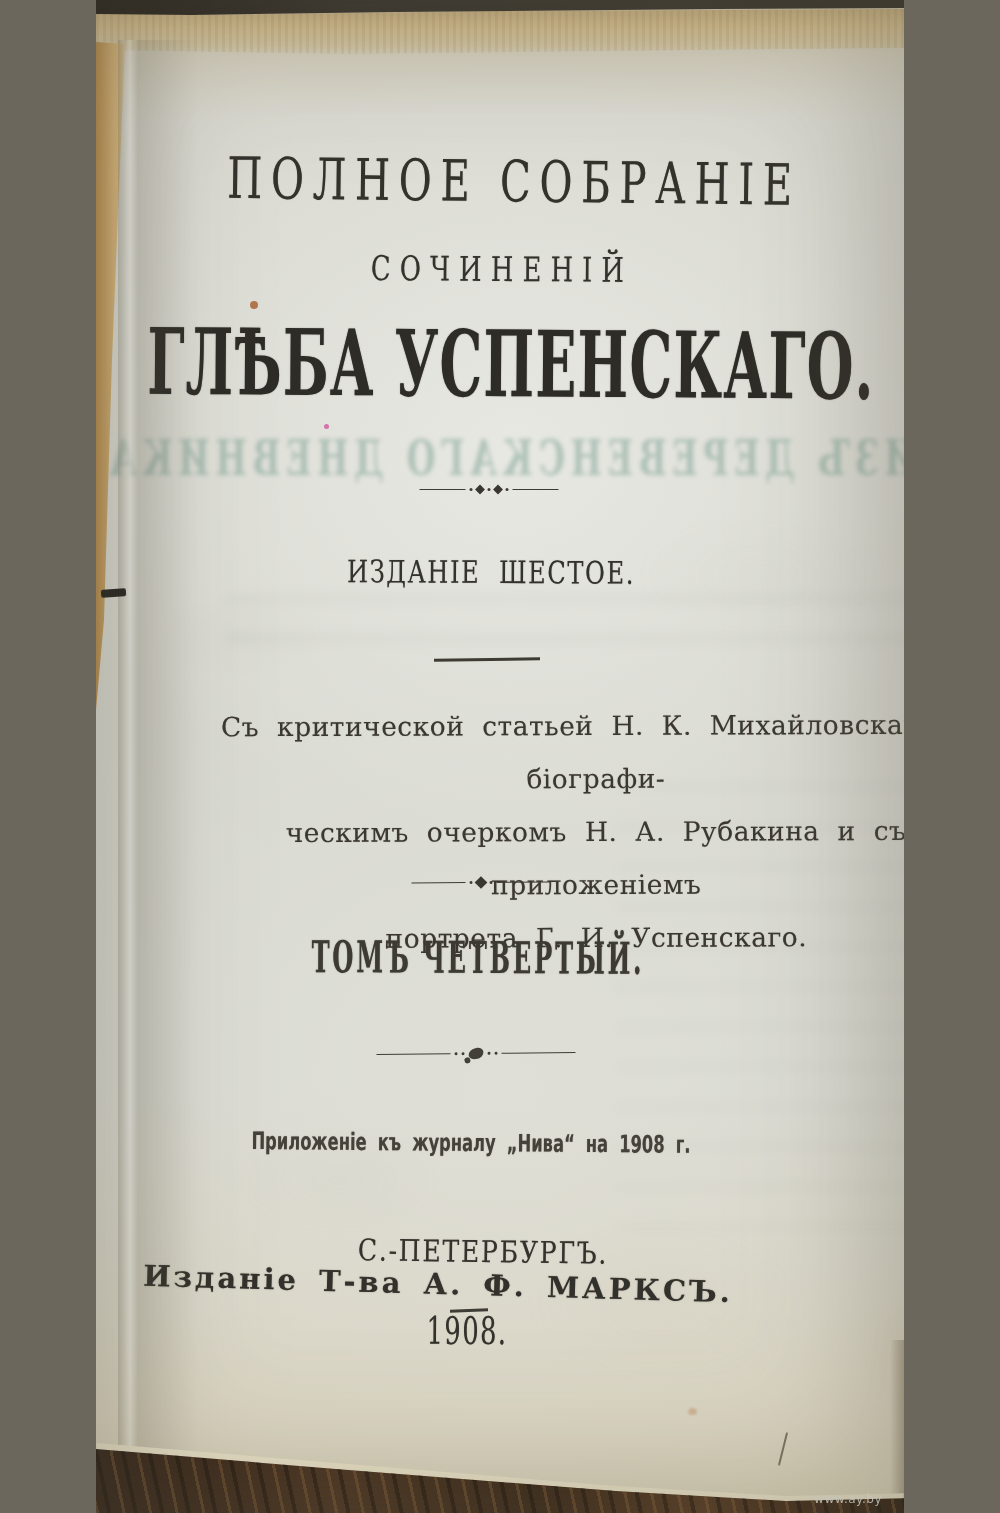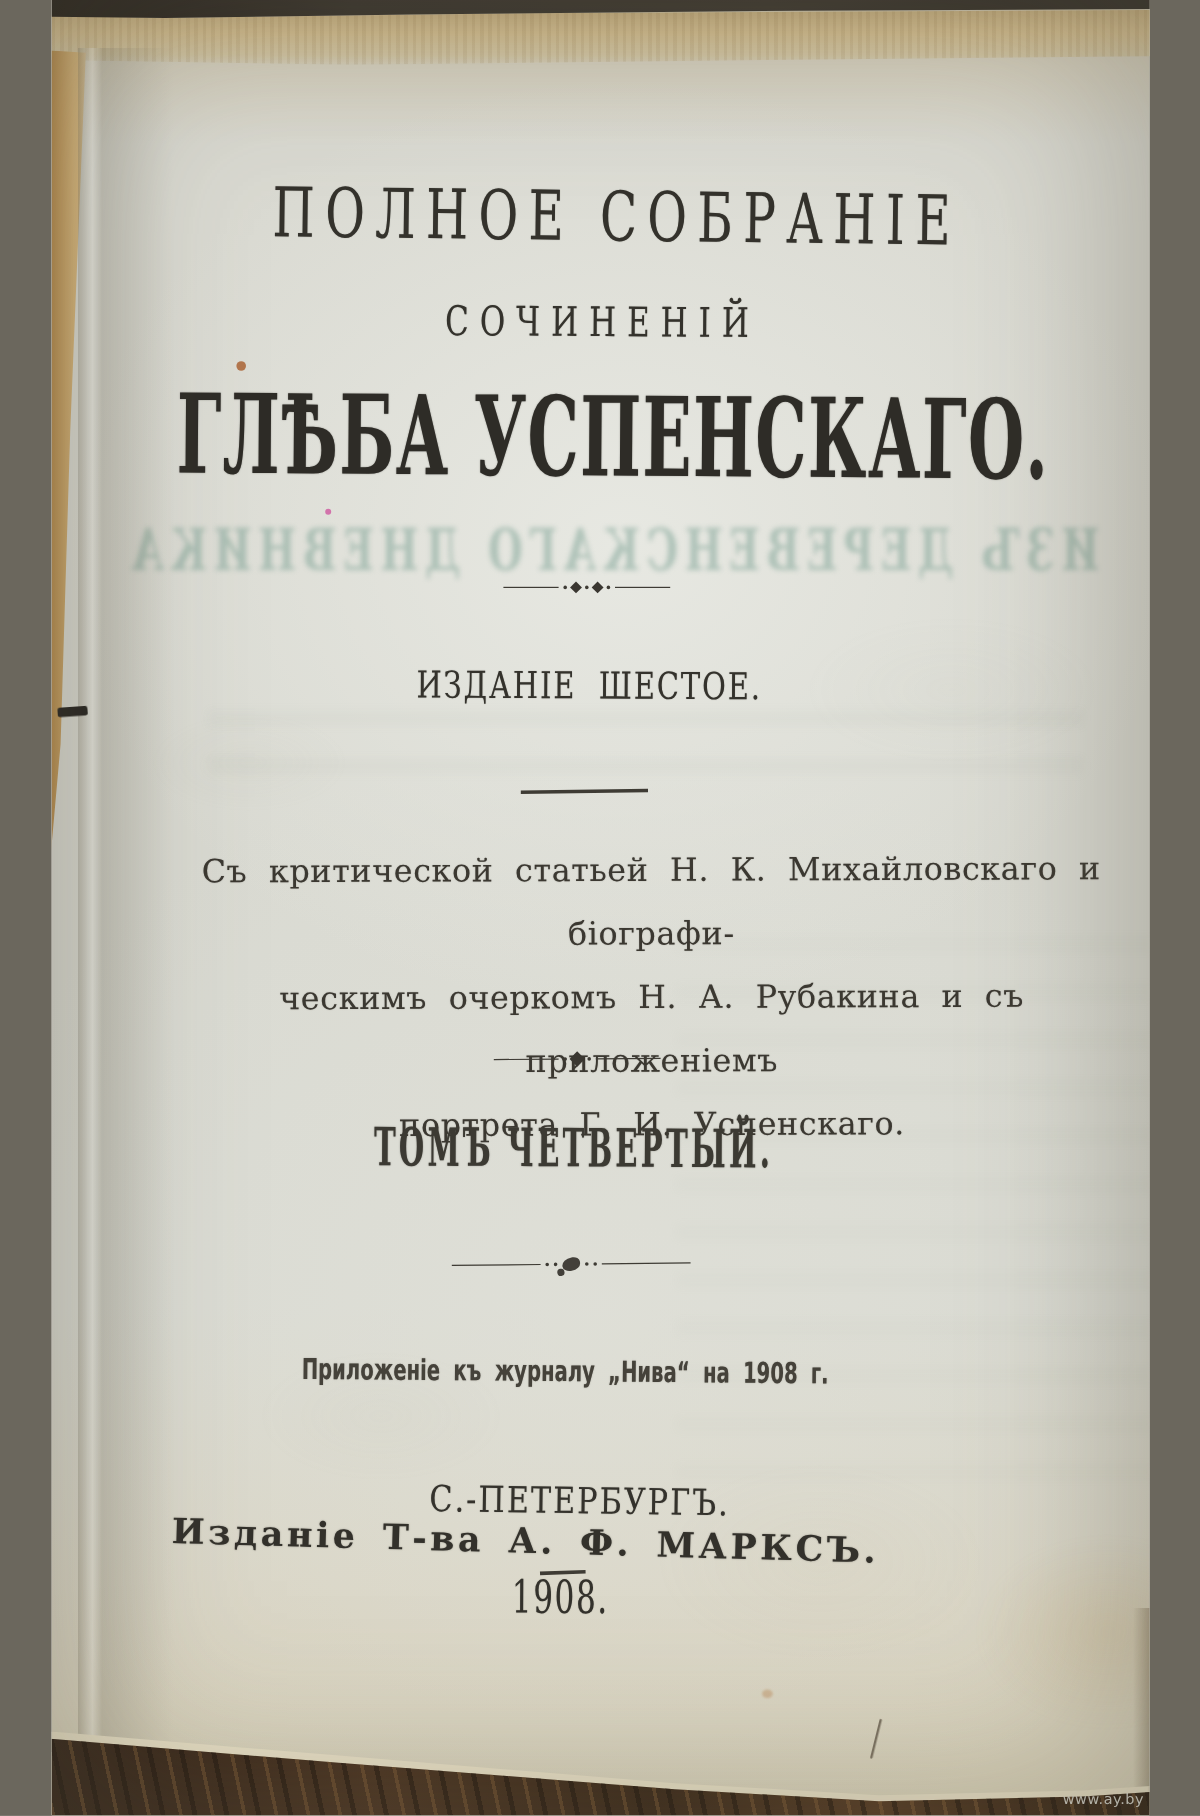--- a/index.html
+++ b/index.html
@@ -1,17 +1,17 @@
 <!DOCTYPE html>
 <html><head>
 <meta charset="utf-8">
 <style>
   html,body{margin:0;padding:0;background:#6b675d;}
   .photo{
-    position:relative; width:915px; height:1513px; margin:0 auto;
+    position:relative; width:808px; height:1513px; margin:0 auto;
     overflow:hidden; background:#d9d9d1;
     font-family:"DejaVu Serif","Liberation Serif",serif;
   }
   
   .page-surface{
     position:absolute; inset:0; z-index:1;
     background:
       radial-gradient(ellipse 620px 520px at 52% 30%, rgba(232,233,227,.95), rgba(232,233,227,0) 75%),
       radial-gradient(ellipse 700px 600px at 50% 72%, rgba(226,226,218,.6), rgba(226,226,218,0) 80%),
       linear-gradient(180deg,#cfc6ad 0px,#d8d3c2 55px,#dadad2 120px,#d9dad2 72%,#d9d4c2 90%,#ddd6bd 99%);
@@ -148,21 +148,21 @@
   }
   .wood{
     position:absolute; inset:0; z-index:8;
     background:
       repeating-linear-gradient(78deg, rgba(150,108,62,.35) 0 3px, rgba(0,0,0,0) 3px 11px, rgba(20,12,6,.45) 11px 15px, rgba(0,0,0,0) 15px 26px),
       linear-gradient(90deg,#2f2015,#4a3320 30%,#3a2818 55%,#553a22 75%,#2c1d10);
     clip-path:polygon(0 1449px,240px 1469px,520px 1491px,690px 1501px,860px 1497px,1000px 1488px,
                       1000px 1513px,0 1513px);
   }
   .watermark{
-    position:absolute; right:4px; top:1492px; z-index:10;
+    position:absolute; right:22px; top:1492px; z-index:10;
     font-family:"DejaVu Sans","Liberation Sans",sans-serif;
     font-size:12px; letter-spacing:.5px; color:#c6c6bd; opacity:.85;
   }
   .vignette{position:absolute; inset:0; z-index:9; pointer-events:none;
     box-shadow:inset 0 0 140px 28px rgba(92,86,68,.36);}
 </style>
 </head>
 <body>
 
 <div class="photo">

